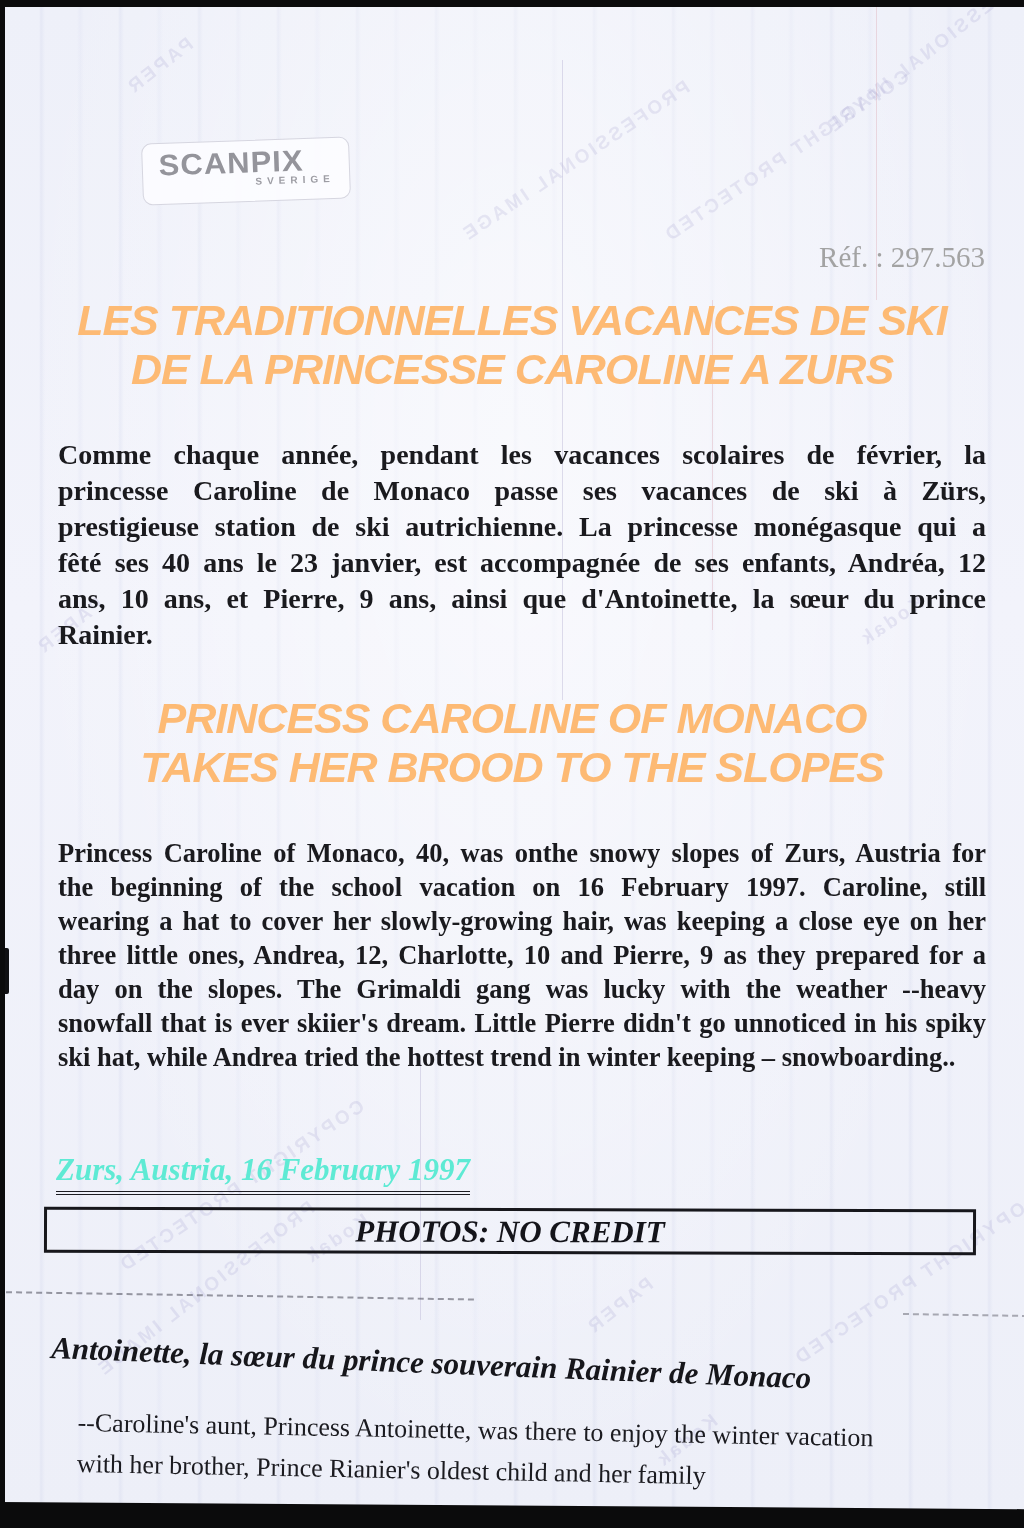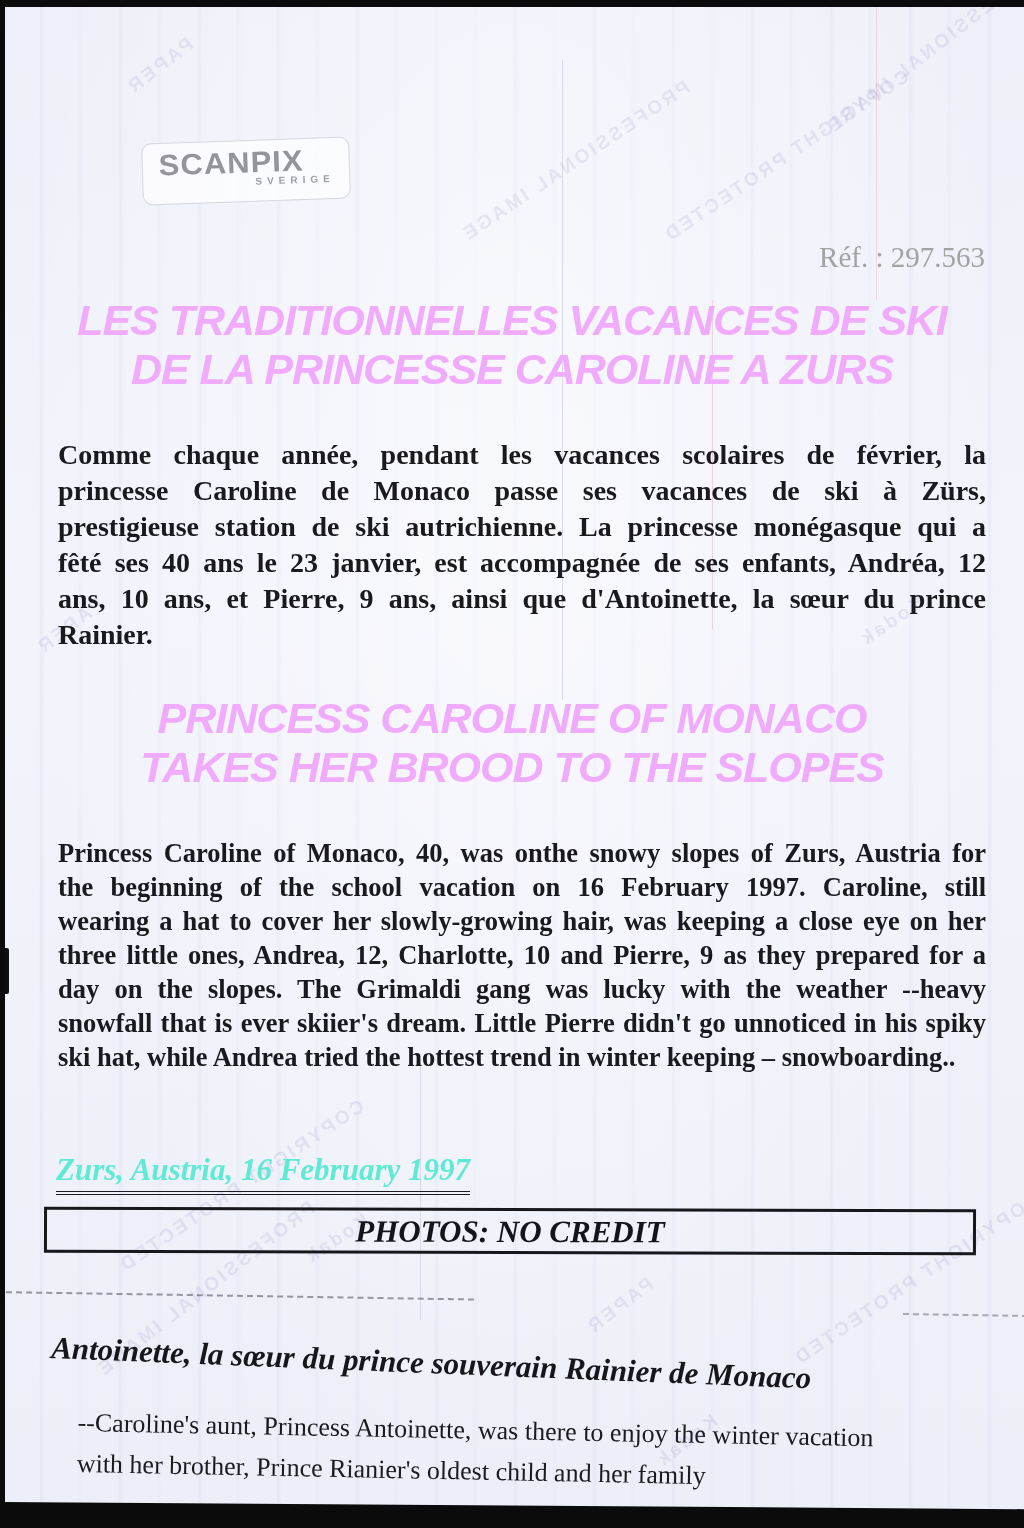--- a/index.html
+++ b/index.html
@@ -45,21 +45,21 @@
   }
 
   
   #ref-number{
     position:absolute;left:683px;top:241px;width:302px;text-align:right;
     font-size:29px;color:#a3a3a3;
   }
   .headline{
     position:absolute;left:40px;width:944px;
     font-family:"Liberation Sans",sans-serif;font-weight:bold;font-style:italic;
-    font-size:43px;letter-spacing:-1px;line-height:49px;color:#f0abfc;
+    font-size:43px;letter-spacing:-1px;line-height:49px;color:#fdba74;
   }
   .headline div{text-align:center;white-space:nowrap;}
   #french-headline{top:296px;}
   #english-headline{top:694px;}
 
   .bodytext{position:absolute;left:58px;width:928px;}
   .bodytext div{white-space:nowrap;text-align:justify;text-align-last:justify;font-weight:bold;}
   .bodytext div:last-child{text-align-last:left;}
   #french-body{top:437px;font-size:28px;line-height:36px;}
   #english-body{top:836px;font-size:26.5px;line-height:34px;}

